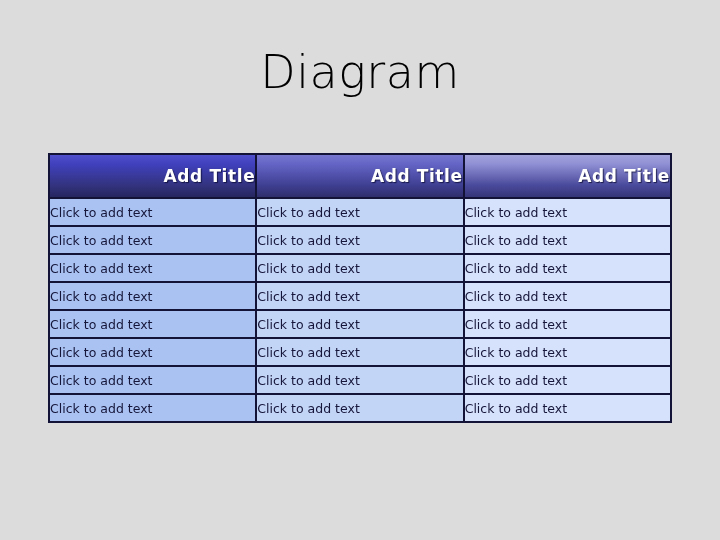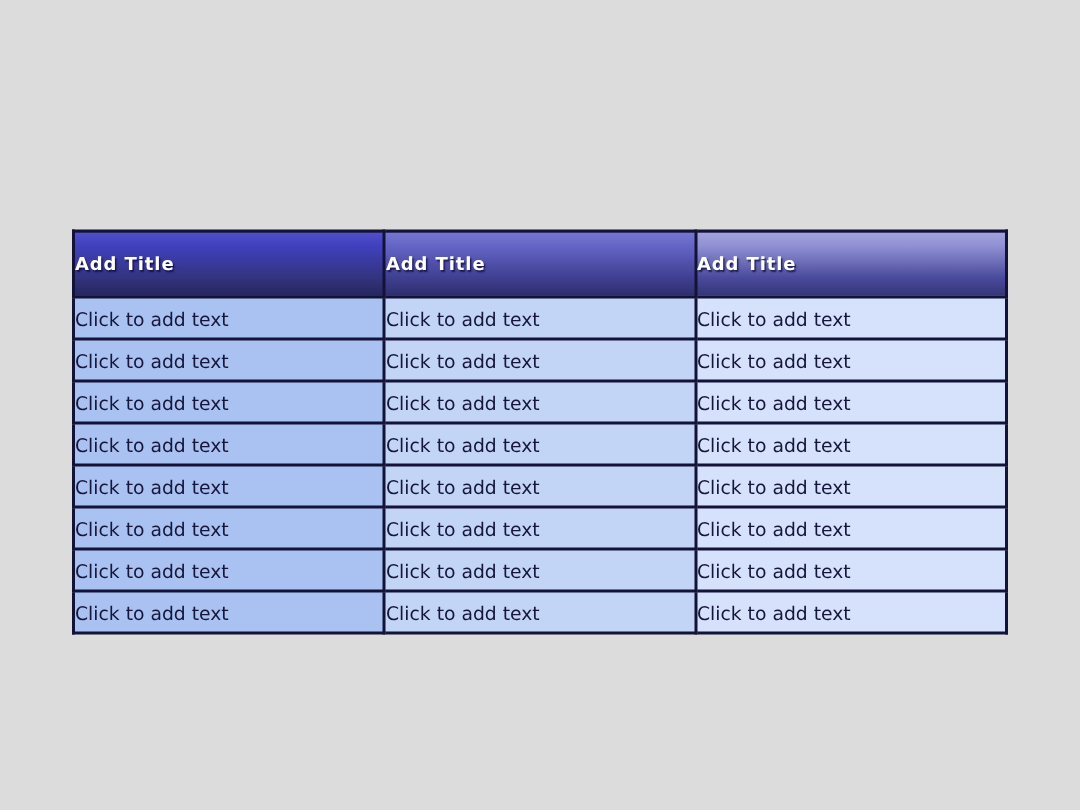--- a/index.html
+++ b/index.html
@@ -48,24 +48,24 @@
 
   #diagram-table td,
   #diagram-table th {
     border: 2px solid #131338;
     padding: 0;
     margin: 0;
   }
 
   .hdr-cell {
     height: 42px;
-    text-align: left;
+    text-align: right;
     vertical-align: middle;
     font-family: "DejaVu Sans", sans-serif;
-    font-size: 12px;
+    font-size: 17px;
     font-weight: bold;
     color: #ffffff;
     letter-spacing: 0.6px;
     text-shadow: 1px 1px 1px rgba(10,10,50,0.75);
     white-space: nowrap;
   }
 
   .hdr-col-1 {
     background: linear-gradient(to bottom, #5050cc 0%, #4040bd 22%, #33337f 72%, #262660 100%);
   }
@@ -89,20 +89,21 @@
 
   .body-col-1 { background: #a9c2f2; }
   .body-col-2 { background: #c3d5f7; }
   .body-col-3 { background: #d6e2fb; }
 </style>
 </head>
 <body>
 
 <div id="slide">
 
+  <div id="slide-title">Diagram</div>
 
   <table id="diagram-table">
     <thead>
       <tr>
         <th class="hdr-cell hdr-col-1">Add Title</th>
         <th class="hdr-cell hdr-col-2">Add Title</th>
         <th class="hdr-cell hdr-col-3">Add Title</th>
       </tr>
     </thead>
     <tbody>

